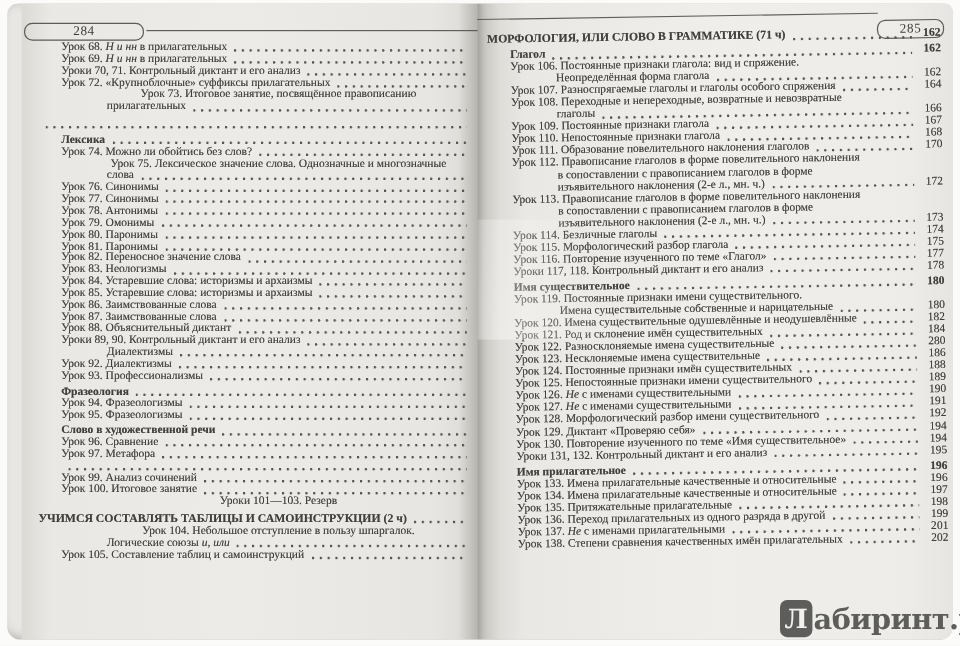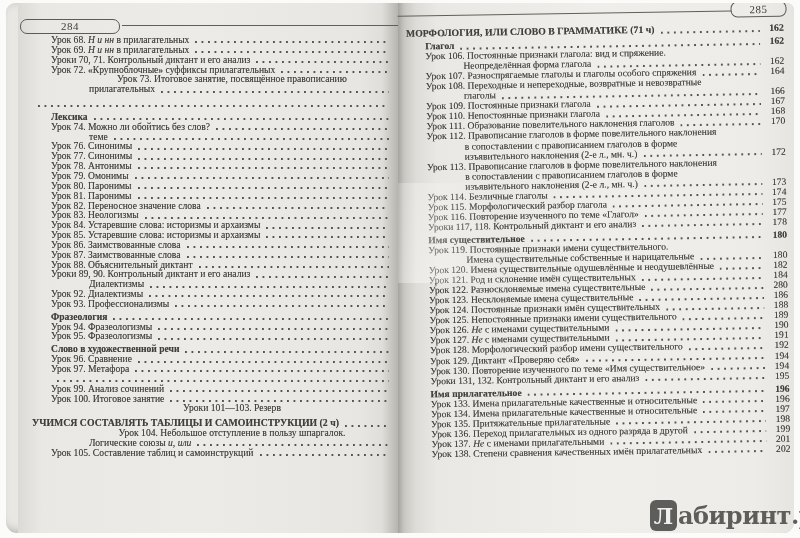--- a/index.html
+++ b/index.html
@@ -16,21 +16,21 @@
   .page.right::after{content:"";position:absolute;left:0;top:180px;width:150px;height:100px;
       background:linear-gradient(75deg,rgba(252,251,248,.55) 0%,rgba(252,251,248,0) 65%);pointer-events:none;}
   .gutter{position:absolute;top:0;bottom:0;left:376px;width:34px;pointer-events:none;
       background:linear-gradient(to right,rgba(90,88,82,0) 0%,rgba(90,88,82,.28) 48%,rgba(90,88,82,.12) 62%,rgba(90,88,82,0) 100%);}
   .content{position:absolute;inset:0;}
   .page.right .content{transform:rotate(-0.9deg);transform-origin:45% 55%;}
   
   .pagetab{position:absolute;height:13.5px;border:1px solid #5c5b56;display:flex;align-items:center;
            justify-content:center;font-size:11px;letter-spacing:.5px;color:#3e3d3a;}
   .pagetab.l{left:2px;top:15.5px;width:98px;border-radius:7px;}
-  .pagetab.r{right:3px;top:1px;width:54px;border-radius:7px;}
+  .pagetab.r{right:3px;top:16px;width:54px;border-radius:7px;}
   .headrule{position:absolute;border-top:1.2px solid #605f5a;height:0;}
   .headrule.l{left:104px;right:8px;top:22px;}
   .headrule.r{left:4px;right:58px;top:10px;}
   
   .rows{position:absolute;font-size:9.6px;}
   .rows.l{left:14px;right:8px;top:32px;}
   .rows.r{left:12px;right:6px;top:23px;}
   .rows.l .row{line-height:9.85px;justify-content:center;}
   .rows.r .row{line-height:10.05px;}
   .row{display:flex;align-items:baseline;white-space:nowrap;
@@ -102,22 +102,25 @@
             <div class="row h2">
               <span class="txt"><span>Лексика</span></span>
               <span class="dots"></span>
               <span class="num">124</span>
             </div>
             <div class="row u">
               <span class="txt"><span>Урок 74. Можно ли обойтись без слов?</span></span>
               <span class="dots"></span>
               <span class="num">124</span>
             </div>
-            <div class="row c">
-              <span class="txt"><span>теме</span></span>
+            <div class="row u">
+              <span class="txt"><span>Урок 75. Лексическое значение слова. Однозначные и многозначные</span></span>
+            </div>
+            <div class="row c">
+              <span class="txt"><span>слова</span></span>
               <span class="dots"></span>
               <span class="num">125</span>
             </div>
             <div class="row u">
               <span class="txt"><span>Урок 76. Синонимы</span></span>
               <span class="dots"></span>
               <span class="num">126</span>
             </div>
             <div class="row u">
               <span class="txt"><span>Урок 77. Синонимы</span></span>

